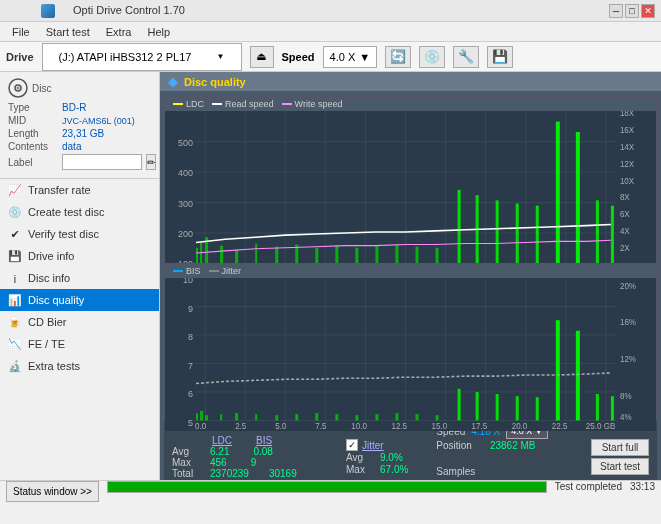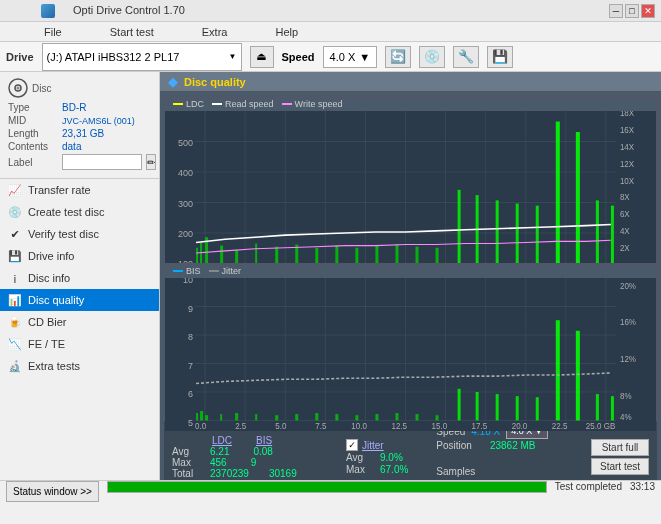--- a/index.html
+++ b/index.html
@@ -9,26 +9,26 @@
     .title-bar { background: #e8e8e8; height: 22px; display: flex; align-items: center; justify-content: space-between; padding: 0 6px; border-bottom: 1px solid #ccc; }
     .title-bar-left { display: flex; align-items: flex-start; gap: 18px; margin-left: 35px; }
     .title-bar-icon { width: 14px; height: 14px; background: linear-gradient(135deg, #4a9fd4, #2266aa); border-radius: 2px; }
     .title-bar-text { font-size: 11px; color: #333; }
     .title-bar-controls { display: flex; gap: 2px; }
     .title-bar-btn { width: 14px; height: 14px; border: 1px solid #aaa; background: #ddd; display: flex; align-items: center; justify-content: center; font-size: 9px; cursor: pointer; }
     .title-bar-btn.close { background: #e05050; color: white; }
     
     
     .menu-bar { background: #f0f0f0; height: 20px; display: flex; align-items: center; padding: 0 4px; border-bottom: 1px solid #ccc; }
-    .menu-item { padding: 2px 8px; font-size: 11px; cursor: pointer; color: #333; margin-left: 32px; }
+    .menu-item { padding: 2px 8px; font-size: 11px; cursor: pointer; color: #333; }
     
     
     .drive-bar { background: #f5f5f5; height: 30px; display: flex; align-items: center; padding: 0 6px; gap: 8px; border-bottom: 1px solid #ccc; }
     .drive-label { font-weight: bold; font-size: 11px; color: #333; }
-    .drive-dropdown { height: 28px; border: 1px solid #aaa; background: white; padding: 0 4px; font-size: 11px; min-width: 200px; display: flex; align-items: center; justify-content: space-between; text-align: center; }
+    .drive-dropdown { height: 28px; border: 1px solid #aaa; background: white; padding: 0 16px; font-size: 11px; min-width: 200px; display: flex; align-items: center; justify-content: space-between; text-align: center; }
     .drive-dropdown-arrow { font-size: 8px; }
     .drive-eject-btn { width: 24px; height: 22px; border: 1px solid #aaa; background: #e8e8e8; display: flex; align-items: center; justify-content: center; cursor: pointer; }
     .speed-label { font-size: 11px; font-weight: bold; }
     .speed-dropdown { height: 22px; border: 1px solid #aaa; background: white; padding: 0 6px; font-size: 11px; display: flex; align-items: center; gap: 4px; }
     .drive-icon-btn { width: 26px; height: 22px; border: 1px solid #aaa; background: #e8e8e8; display: flex; align-items: center; justify-content: center; cursor: pointer; font-size: 13px; }
     
     
     .main-layout { display: flex; height: calc(524px - 22px - 20px - 30px - 22px - 22px); }
     
     

